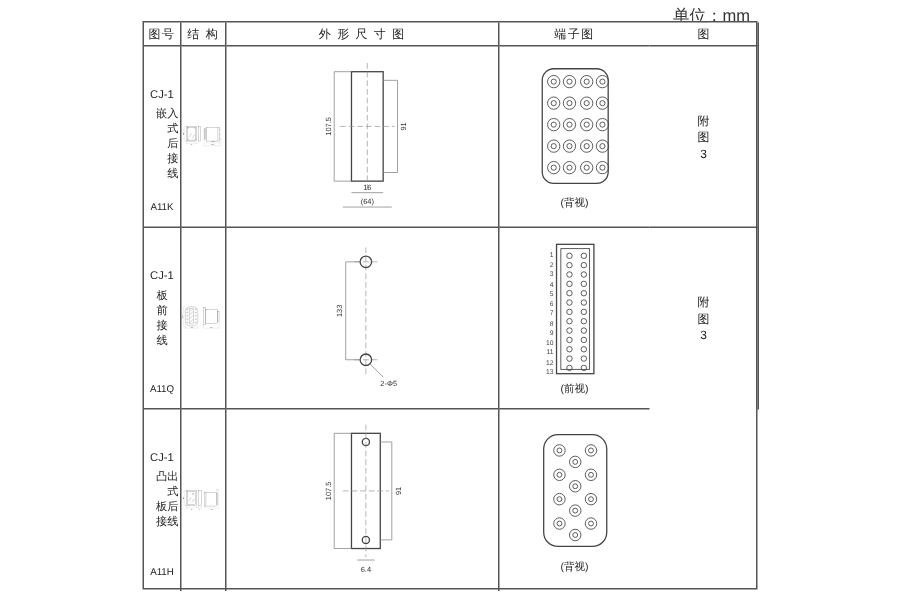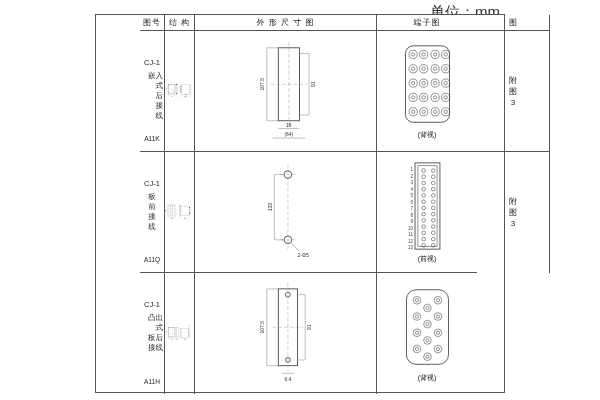--- a/index.html
+++ b/index.html
@@ -1,22 +1,22 @@
 <!DOCTYPE html>
 <html><head>
 <meta charset="utf-8">
 <style>
   html,body{margin:0;padding:0;background:#fff;}
   .page{position:relative;width:600px;height:400px;background:#fff;overflow:hidden;
         font-family:"Liberation Sans",sans-serif;color:#222;}
-  .unit{position:absolute;top:3px;right:100px;font-size:15px;color:#333;}
+  .unit{position:absolute;top:3px;right:100px;font-size:11px;color:#333;}
   .tbl{position:absolute;top:14px;left:95px;width:410px;height:379px;
        display:grid;grid-template-columns:25px 30px 182px 100px 73px;
        grid-template-rows:16px 121px 121px 121px;
-       border:1px solid #555;box-sizing:border-box;background:#fff;padding-left:44px;}
+       border:1px solid #555;box-sizing:border-box;background:#fff;}
   .cell{border-right:1px solid #555;border-bottom:1px solid #555;box-sizing:border-box;
         display:flex;align-items:center;justify-content:center;overflow:hidden;position:relative;}
   .cell.last{border-right:none;}
   .cell.bot{border-bottom:none;}
   .head{font-size:8px;color:#222;letter-spacing:1px;}
   .figtext{white-space:pre-line;font-size:8px;line-height:11px;text-align:center;}
   .struct{flex-direction:column;padding:11px 1px 9px;}
   .series{font-size:7.5px;margin-top:16px;}
   .sname{white-space:pre-line;text-align:right;font-size:7.5px;line-height:10px;margin-top:4px;}
   .model{margin-top:auto;font-size:6.5px;}

